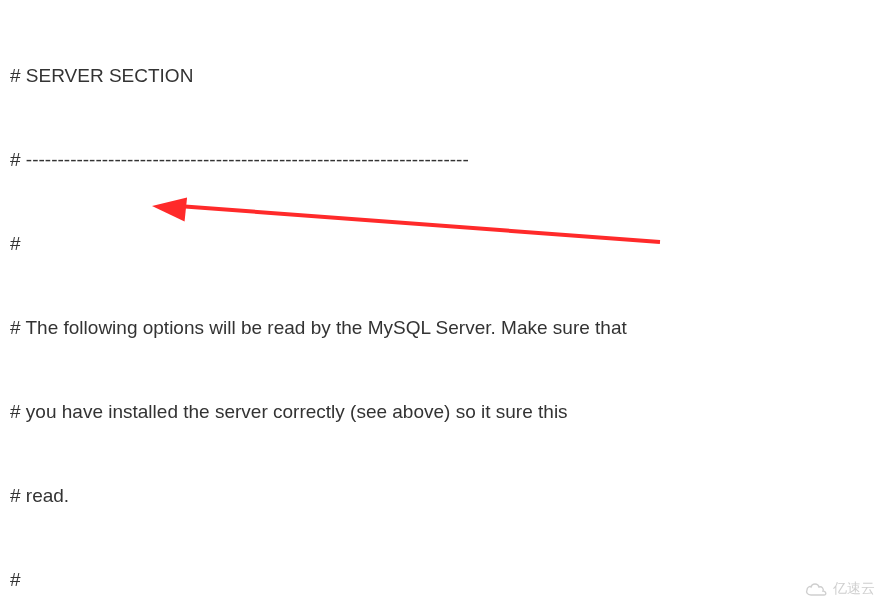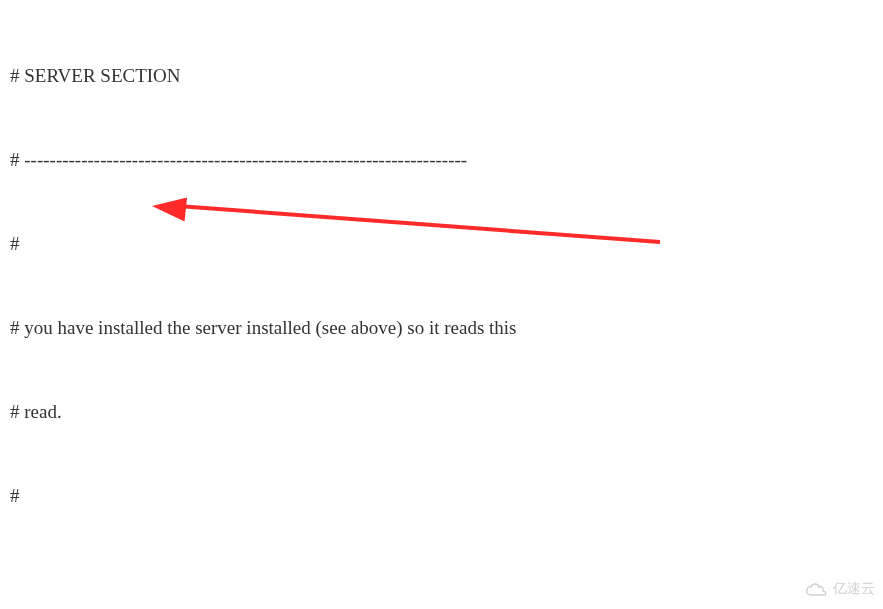--- a/index.html
+++ b/index.html
@@ -12,21 +12,21 @@
       line-height: 28px;
       color: #333333;
       position: relative;
       overflow: hidden;
     }
     .config-text {
       padding: 6px 10px 10px 10px;
       white-space: pre;
       font-weight: 400;
     }
-    .line { display: block; font-family: Liberation Serif, serif; }
+    .line { display: block; }
     .arrow-wrap {
       position: absolute;
       left: 150px;
       top: 180px;
       width: 520px;
       height: 70px;
       pointer-events: none;
     }
     .watermark {
       position: absolute;
@@ -41,21 +41,22 @@
     }
     .watermark svg { display:block; }
   </style>
 </head>
 <body>
 
 <div class="config-text">
   <span class="line"># SERVER SECTION</span>
   <span class="line"># ----------------------------------------------------------------------</span>
   <span class="line">#</span>
-  <span class="line"># you have installed the server installed (see above) so it reads this</span>
+  <span class="line"># The following options will be read by the MySQL Server. Make sure that</span>
+  <span class="line"># you have installed the server correctly (see above) so it sure this</span>
   <span class="line"># read.</span>
   <span class="line">#</span>
   
   <span class="line"></span>
   
   
   <span class="line"></span>
   <span class="line"></span>
   
   

